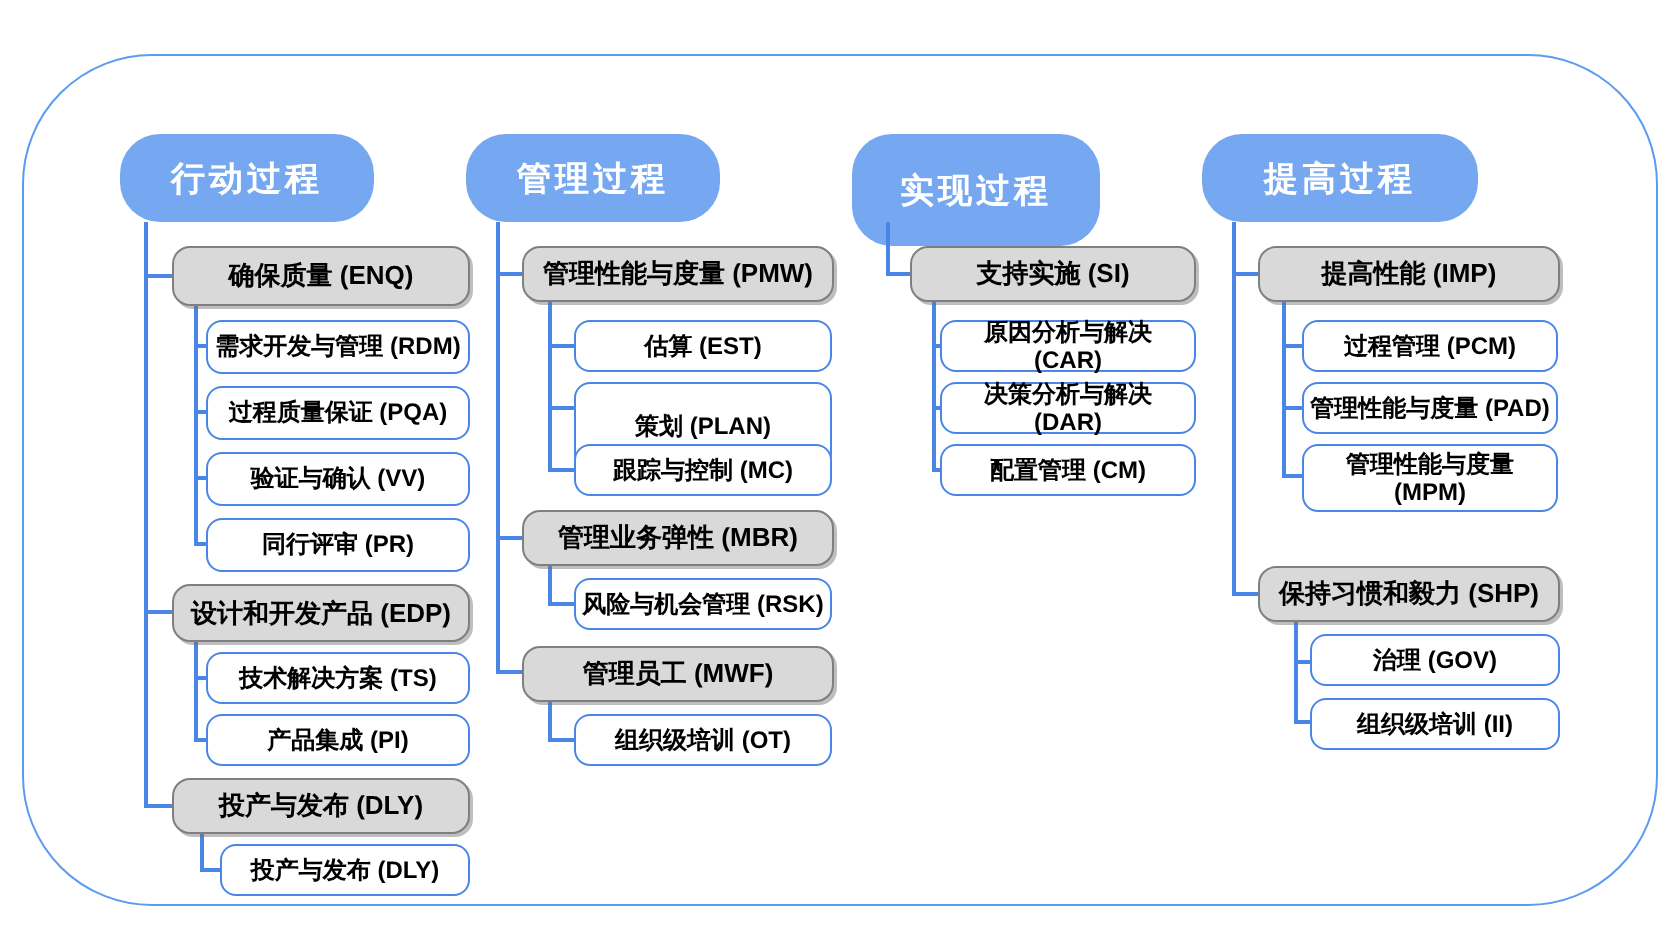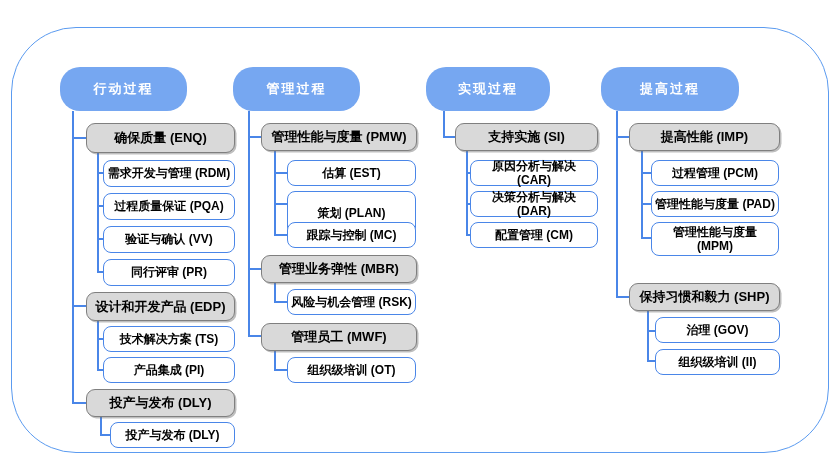--- a/index.html
+++ b/index.html
@@ -7,37 +7,37 @@
   .canvas { position:relative; width:839px; height:469px; background:#fff; overflow:hidden; }
   .frame { position:absolute; left:11px; top:27px; width:818px; height:426px;
            border:1.6px solid var(--frame,#5B9BF0); border-radius:65px; background:transparent; }
   .title { position:absolute; left:345px; top:10px; width:148px; height:38px;
            background:var(--title-bg,#1666DF); color:#fff; border-radius:8px;
            display:flex; align-items:center; justify-content:center;
            font-size:21px; font-weight:bold; letter-spacing:3px; }
   .box { position:absolute; display:flex; align-items:center; justify-content:center;
          text-align:center; font-weight:bold; color:var(--text,#000); }
   .hdr { background:var(--header-bg,#76A7F1); color:#fff; border-radius:20px;
-         font-size:13px; letter-spacing:2px; }
+         font-size:17px; letter-spacing:2px; }
   .gray { background:var(--gray-fill,#D9D9D9); border:1.5px solid var(--gray-border,#7F7F7F);
           border-radius:9px; font-size:13px; box-shadow:1.5px 1.5px 0 rgba(110,110,110,.45); }
   .white { background:#fff; border:1.5px solid var(--line,#4A86E8); border-radius:8px;
            font-size:12px; line-height:1.2; padding:0 3px; }
   .v, .h { position:absolute; background:var(--line,#4A86E8); }
   .v { width:2px; } .h { height:2px; }
 </style>
 </head>
 <body>
 
 <div class="canvas">
   <div class="frame"></div>
 
   <div class="box hdr" style="left:60px;top:67px;width:127px;height:44px">行动过程</div>
   <div class="box hdr" style="left:233px;top:67px;width:127px;height:44px">管理过程</div>
-  <div class="box hdr" style="left:426px;top:67px;width:124px;height:44px">实现过程</div>
+  <div class="box hdr" style="left:426px;top:67px;width:124px;height:56px">实现过程</div>
   <div class="box hdr" style="left:601px;top:67px;width:138px;height:44px">提高过程</div>
 
   <div class="v" style="left:72px;top:111px;height:292px"></div>
   <div class="h" style="left:72px;top:137px;width:14px"></div>
   <div class="h" style="left:72px;top:305px;width:14px"></div>
   <div class="h" style="left:72px;top:402px;width:14px"></div>
   <div class="v" style="left:97px;top:153px;height:120px"></div>
   <div class="h" style="left:97px;top:172px;width:6px"></div>
   <div class="h" style="left:97px;top:205px;width:6px"></div>
   <div class="h" style="left:97px;top:238px;width:6px"></div>

